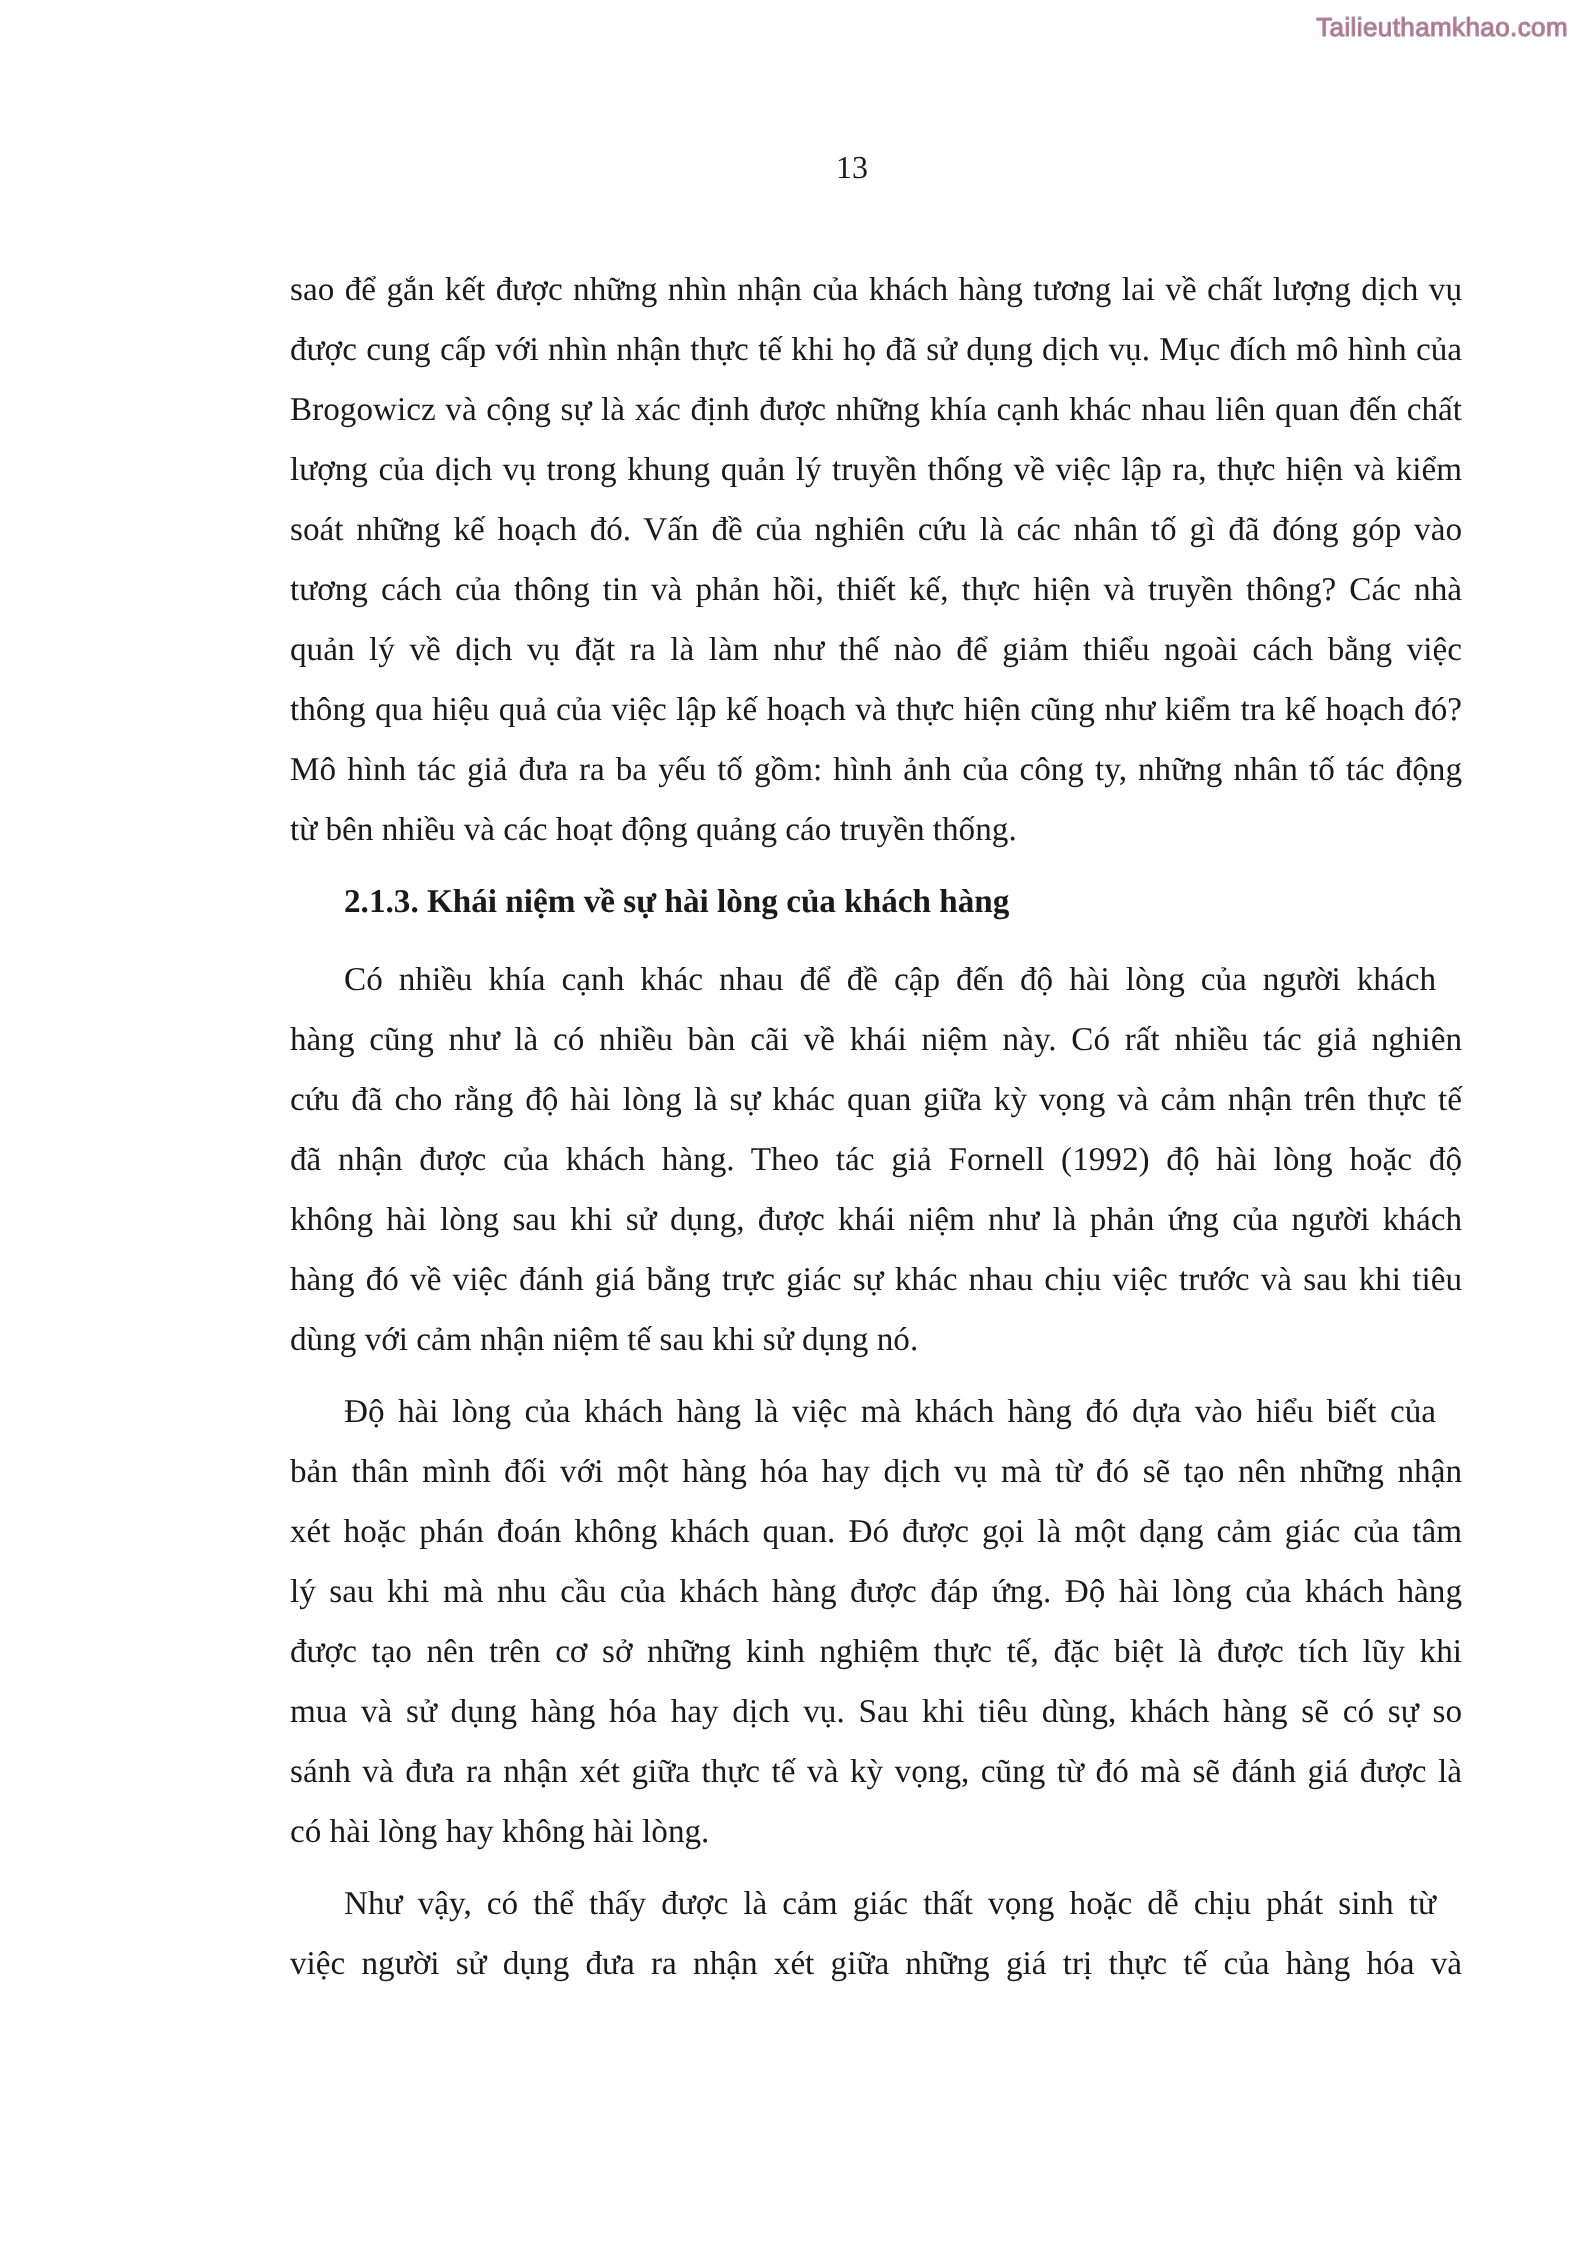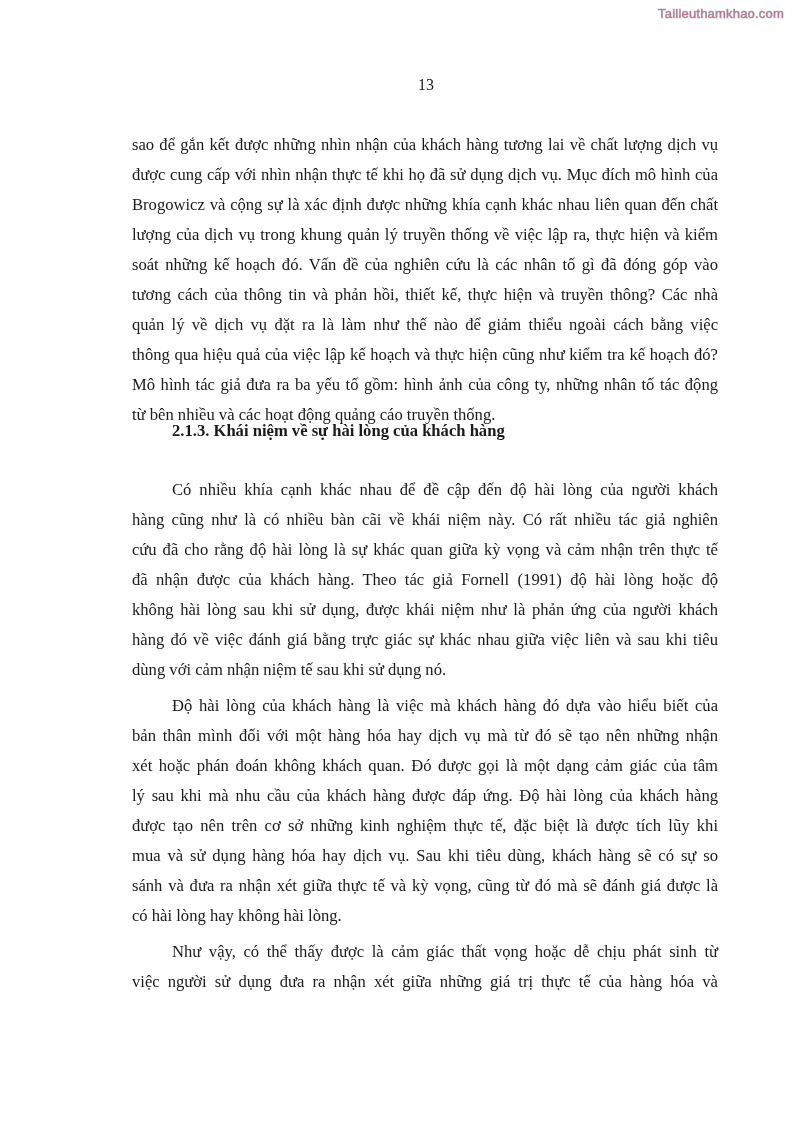--- a/index.html
+++ b/index.html
@@ -38,21 +38,21 @@
       padding-left: 29px;
     }
     .content {
       position: absolute;
       left: 132px;
       top: 0;
       width: 586px;
     }
     .line {
       position: absolute;
-      left: 0;
+      left: 13px;
       width: 586px;
       font-size: 16.6px;
       line-height: 22px;
       white-space: nowrap;
       text-align: justify;
       text-align-last: justify;
     }
     .line.last {
       text-align-last: left;
     }
@@ -84,29 +84,29 @@
     <div class="line" style="top:194px">Brogowicz và cộng sự là xác định được những khía cạnh khác nhau liên quan đến chất</div>
     <div class="line" style="top:224px">lượng của dịch vụ trong khung quản lý truyền thống về việc lập ra, thực hiện và kiểm</div>
     <div class="line" style="top:254px">soát những kế hoạch đó. Vấn đề của nghiên cứu là các nhân tố gì đã đóng góp vào</div>
     <div class="line" style="top:284px">tương cách của thông tin và phản hồi, thiết kế, thực hiện và truyền thông? Các nhà</div>
     <div class="line" style="top:314px">quản lý về dịch vụ đặt ra là làm như thế nào để giảm thiểu ngoài cách bằng việc</div>
     <div class="line" style="top:344px">thông qua hiệu quả của việc lập kế hoạch và thực hiện cũng như kiểm tra kế hoạch đó?</div>
     <div class="line" style="top:374px">Mô hình tác giả đưa ra ba yếu tố gồm: hình ảnh của công ty, những nhân tố tác động</div>
     <div class="line last" style="top:404px">từ bên nhiều và các hoạt động quảng cáo truyền thống.</div>
   </div>
 
-  <div class="heading" style="top:420px">2.1.3. Khái niệm về sự hài lòng của khách hàng</div>
+  <div class="heading" style="top:440px">2.1.3. Khái niệm về sự hài lòng của khách hàng</div>
 
   <div>
     <div class="line indent" style="top:479px">Có nhiều khía cạnh khác nhau để đề cập đến độ hài lòng của người khách</div>
     <div class="line" style="top:509px">hàng cũng như là có nhiều bàn cãi về khái niệm này. Có rất nhiều tác giả nghiên</div>
     <div class="line" style="top:539px">cứu đã cho rằng độ hài lòng là sự khác quan giữa kỳ vọng và cảm nhận trên thực tế</div>
-    <div class="line" style="top:569px">đã nhận được của khách hàng. Theo tác giả Fornell (1991) độ hài lòng hoặc độ</div>
+    <div class="line" style="top:569px">đã nhận được của khách hàng. Theo tác giả Fornell (1992) độ hài lòng hoặc độ</div>
     <div class="line" style="top:599px">không hài lòng sau khi sử dụng, được khái niệm như là phản ứng của người khách</div>
-    <div class="line" style="top:629px">hàng đó về việc đánh giá bằng trực giác sự khác nhau giữa việc liên và sau khi tiêu</div>
+    <div class="line" style="top:629px">hàng đó về việc đánh giá bằng trực giác sự khác nhau chịu việc trước và sau khi tiêu</div>
     <div class="line last" style="top:659px">dùng với cảm nhận niệm tế sau khi sử dụng nó.</div>
   </div>
 
   <div>
     <div class="line indent" style="top:695px">Độ hài lòng của khách hàng là việc mà khách hàng đó dựa vào hiểu biết của</div>
     <div class="line" style="top:725px">bản thân mình đối với một hàng hóa hay dịch vụ mà từ đó sẽ tạo nên những nhận</div>
     <div class="line" style="top:755px">xét hoặc phán đoán không khách quan. Đó được gọi là một dạng cảm giác của tâm</div>
     <div class="line" style="top:785px">lý sau khi mà nhu cầu của khách hàng được đáp ứng. Độ hài lòng của khách hàng</div>
     <div class="line" style="top:815px">được tạo nên trên cơ sở những kinh nghiệm thực tế, đặc biệt là được tích lũy khi</div>
     <div class="line" style="top:845px">mua và sử dụng hàng hóa hay dịch vụ. Sau khi tiêu dùng, khách hàng sẽ có sự so</div>

